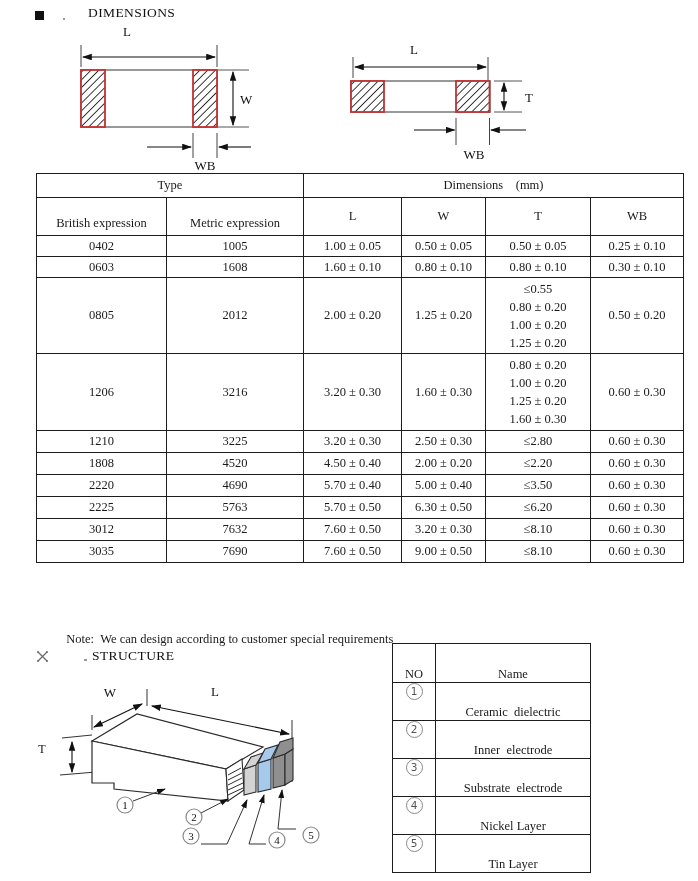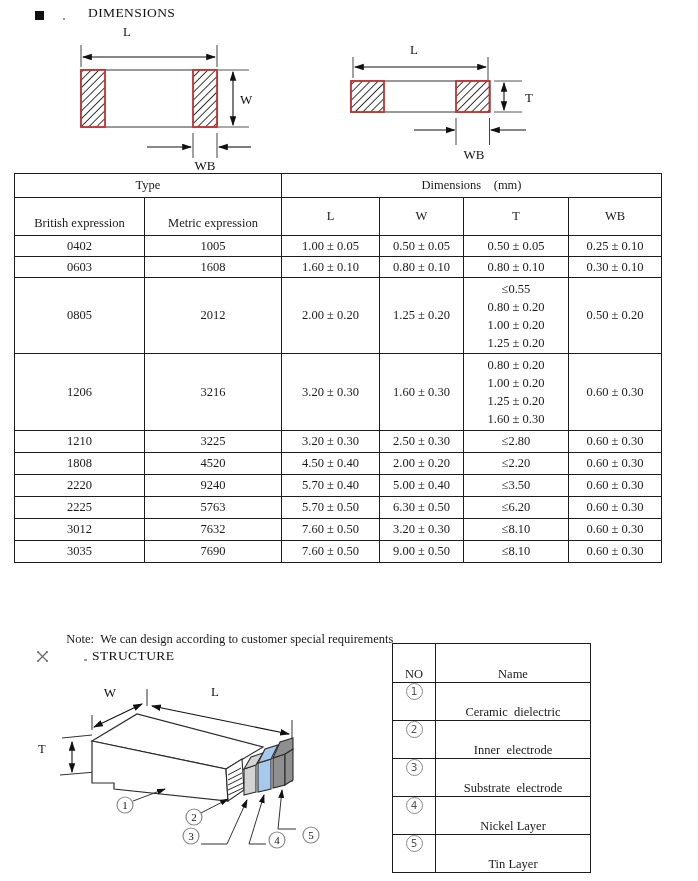--- a/index.html
+++ b/index.html
@@ -117,21 +117,21 @@
 
   <g stroke="#444" stroke-width="1">
     <line x1="118" y1="83" x2="118" y2="110"></line>
       <line x1="151.5" y1="83" x2="151.5" y2="110"></line>
   </g>
   <line x1="76" y1="95" x2="116.5" y2="95" stroke="#111" stroke-width="1.1" marker-end="url(#a2)"></line>
   <line x1="188" y1="95" x2="153" y2="95" stroke="#111" stroke-width="1.1" marker-end="url(#a2)"></line>
   <text x="136" y="124" font-size="13" text-anchor="middle">WB</text>
 </svg>
 
-<table class="dim abs" style="left:14px;top:173px;border-radius:9px;">
+<table class="dim abs" style="left:36px;top:173px;border-radius:9px;">
   <colgroup>
     <col style="width:130px">
       <col style="width:137px">
       <col style="width:98px">
     <col style="width:84px">
       <col style="width:105px">
       <col style="width:93px">
   </colgroup>
   <tbody>
       <tr class="h1">
@@ -195,21 +195,21 @@
   <tr class="rs2">
     <td>1808</td>
     <td>4520</td>
     <td>4.50 ± 0.40</td>
     <td>2.00 ± 0.20</td>
     <td>≤2.20</td>
     <td>0.60 ± 0.30</td>
   </tr>
   <tr class="rs2">
     <td>2220</td>
-    <td>9240</td>
+    <td>4690</td>
     <td>5.70 ± 0.40</td>
     <td>5.00 ± 0.40</td>
     <td>≤3.50</td>
     <td>0.60 ± 0.30</td>
   </tr>
   <tr class="rs2">
     <td>2225</td>
     <td>5763</td>
     <td>5.70 ± 0.50</td>
     <td>6.30 ± 0.50</td>

